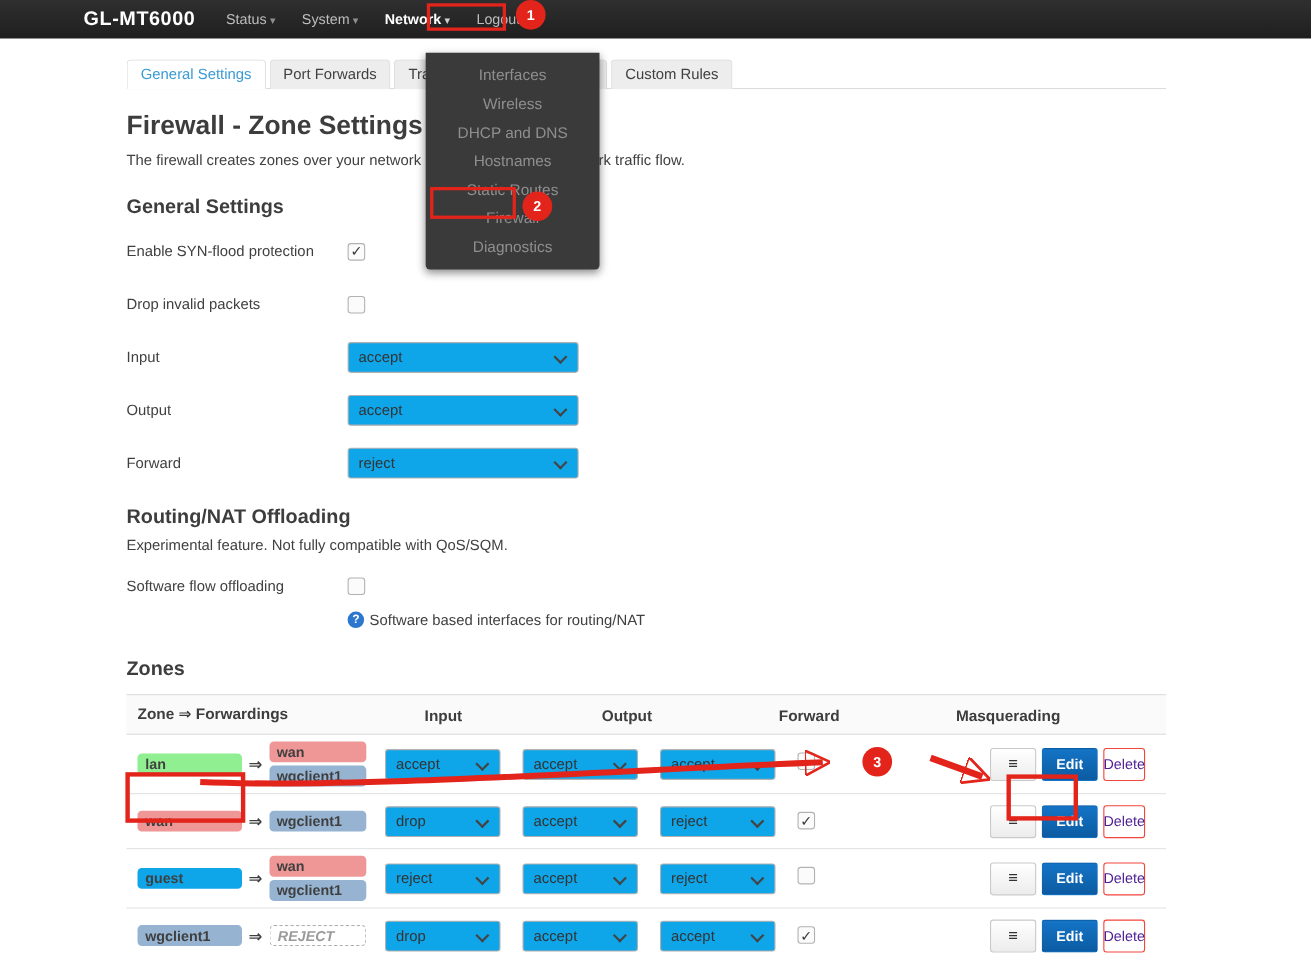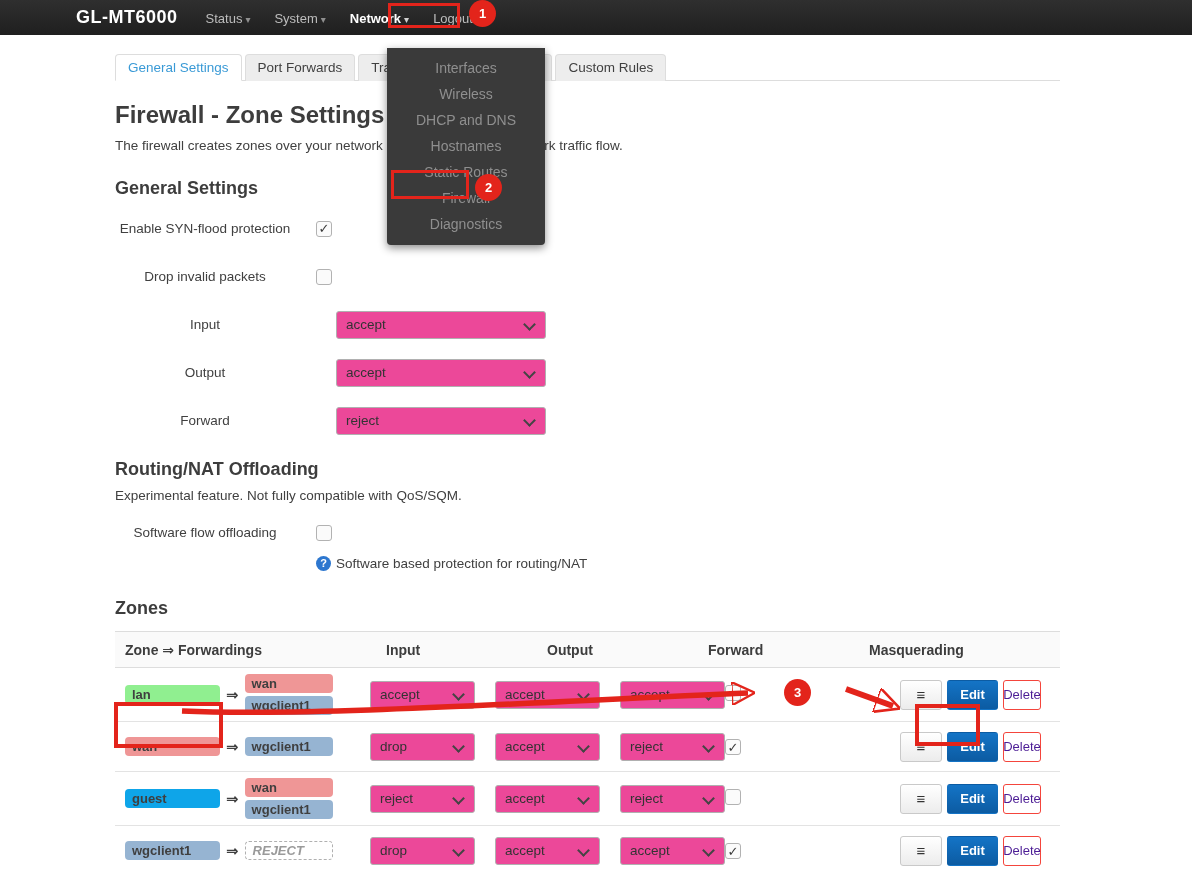--- a/index.html
+++ b/index.html
@@ -46,35 +46,35 @@
 
   .page-title { font-size: 24px; font-weight: bold; color: #3d3d3d; margin-top: 20px; }
   .page-desc { font-size: 13.5px; margin-top: 9px; }
 
   .section-h { font-size: 18px; font-weight: bold; color: #3d3d3d; margin-top: 25px; }
   .section-sub { font-size: 13.5px; margin-top: 8px; }
 
   
   .form { margin-top: 16px; }
   .form-row { display: flex; align-items: center; height: 27px; margin-bottom: 21px; }
-  .form-label { width: 180px; text-align: center; font-size: 13.5px; flex: none; }
+  .form-label { width: 180px; text-align: left; font-size: 13.5px; flex: none; }
   .form-ctrl { margin-left: 21px; display: flex; align-items: center; }
 
   .cb {
     width: 16px; height: 16px; border: 1px solid #b2b2b2; border-radius: 3px;
     background: #fbfbfb; display: inline-flex; align-items: center; justify-content: center;
     cursor: pointer; flex: none;
   }
   .cb .mark { font-size: 13px; font-weight: bold; color: #3a3a3a; line-height: 1; }
 
   .fselect {
     position: relative; width: 105px; height: 28px; line-height: 25px;
-    border: 1px solid #b0b0b0; border-radius: 3px; background: #ec4899;
+    border: 1px solid #b0b0b0; border-radius: 3px; background: #0ea5e9;
     font-size: 13.5px; color: #333; padding: 0 24px 0 9px; cursor: pointer;
-    white-space: nowrap; overflow: hidden; margin-left: 20px;
+    white-space: nowrap; overflow: hidden;
   }
   .fselect.wide { width: 210px; }
   .fselect::after {
     content: ""; position: absolute; right: 11px; top: 8px; width: 7px; height: 7px;
     border-right: 2px solid #444; border-bottom: 2px solid #444; transform: rotate(45deg);
   }
 
   .help-line { display: flex; align-items: center; margin: -14px 0 0 201px; height: 20px; }
   .help-icon {
     width: 15px; height: 15px; border-radius: 50%; background: #2d77cf; color: #fff;
@@ -199,21 +199,21 @@
   <div class="form" id="offloading-form">
       <div class="form-row">
         <div class="form-label">Software flow offloading</div>
         <div class="form-ctrl">
           <div class="cb"></div>
         </div>
       </div>
     </div>
   <div class="help-line">
     <span class="help-icon">?</span>
-    <span class="help-text">Software based protection for routing/NAT</span>
+    <span class="help-text">Software based interfaces for routing/NAT</span>
   </div>
 
   <div class="section-h">Zones</div>
   <div class="ztable" id="zones-table">
       <div class="zrow zhead">
         <div class="hcell">Zone ⇒ Forwardings</div>
         <div class="hcell">Input</div>
         <div class="hcell">Output</div>
         <div class="hcell">Forward</div>
         <div class="hcell">Masquerading</div>

